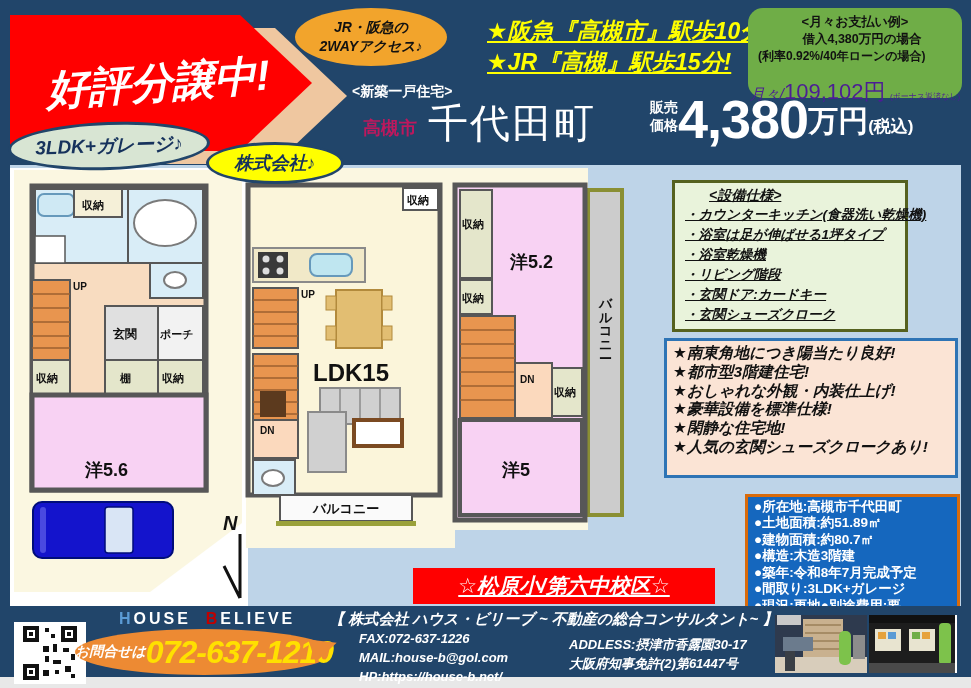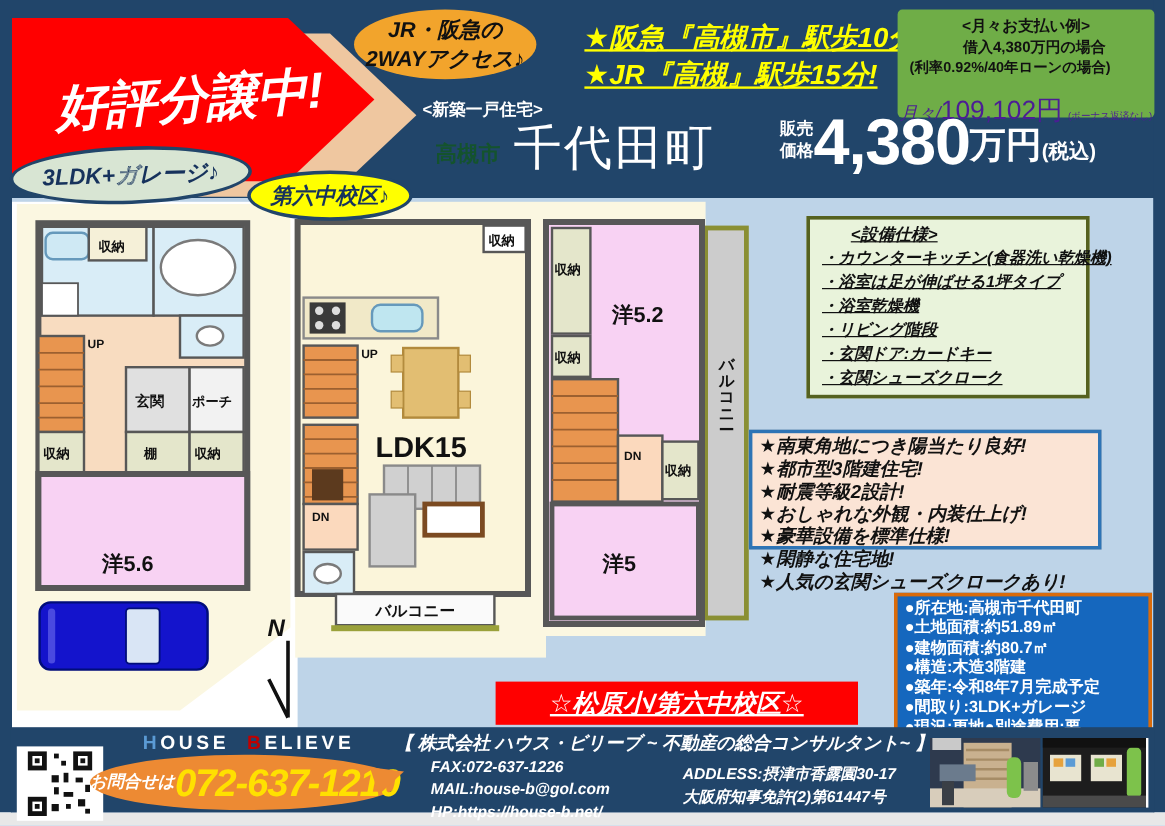--- a/index.html
+++ b/index.html
@@ -9,38 +9,38 @@
 
   
   .header-band { left:0; top:0; width:971px; height:165px; background:#21456A; }
   .side-border { top:0; width:10px; height:677px; background:#21456A; }
   .bottom-strip { left:0; top:677px; width:971px; height:11px; background:#E8E8E8; }
 
   .sale-banner-svg { left:0; top:0; }
   .sale-banner-text { font-size:42px; font-weight:bold; font-style:italic; fill:#FFFFFF; }
 
   .bubble { border-radius:50%; display:flex; flex-direction:column; align-items:center; justify-content:center; text-align:center; }
-  .access-bubble { left:295px; top:8px; width:152px; height:58px; background:#F2A42C; color:#111; font-size:18px; font-weight:bold; font-style:italic; line-height:1.35; z-index:5; }
+  .access-bubble { left:295px; top:8px; width:152px; height:58px; background:#F2A42C; color:#111; font-size:14px; font-weight:bold; font-style:italic; line-height:1.35; z-index:5; }
   .ldk-bubble { left:8px; top:122px; width:202px; height:48px; background:#D8E5D3; border:3px solid #21456A; color:#16325C; font-size:19px; font-weight:bold; font-style:italic; transform:rotate(-2deg); z-index:6; }
   .corner-bubble { left:206px; top:142px; width:138px; height:42px; background:#FFFF00; border:3px solid #21456A; color:#16325C; font-size:18px; font-weight:bold; font-style:italic; z-index:6; }
 
   .station-lines { left:487px; top:16px; color:#FFFF00; font-size:23px; font-weight:bold; font-style:italic; line-height:1.35; }
   .station-lines div { text-decoration:underline; }
 
-  .payment-box { left:748px; top:8px; width:214px; height:90px; background:#6FAD47; border-radius:4px; text-align:center; padding-top:5px; color:#111; }
+  .payment-box { left:748px; top:8px; width:214px; height:90px; background:#6FAD47; border-radius:15px; text-align:center; padding-top:5px; color:#111; }
   .payment-title { font-size:13px; font-weight:bold; }
   .payment-l1 { font-size:12.5px; font-weight:bold; text-align:center; padding-left:14px; }
   .payment-l2 { font-size:12px; font-weight:bold; text-align:left; padding-left:10px; }
   .payment-amount-row { color:#4c1d95; font-weight:normal; margin-top:12px; }
   .pay-prefix { font-size:15px; font-style:italic; }
   .pay-amount { font-size:22px; }
   .pay-note { font-size:8px; }
 
   .property-type { left:352px; top:83px; color:#fff; font-size:14px; font-weight:bold; }
-  .city-label { left:363px; top:116px; color:#14532d; font-size:18px; font-weight:bold; }
+  .city-label { left:363px; top:116px; color:#be185d; font-size:18px; font-weight:bold; }
   .town-label { left:428px; top:96px; color:#fff; font-size:40px; font-weight:normal; letter-spacing:2px; }
   .price-group { left:650px; top:92px; color:#fff; display:flex; align-items:flex-end; }
   .price-label { font-size:14px; font-weight:bold; line-height:1.25; margin-bottom:12px; }
   .price-value { font-size:54px; font-weight:bold; line-height:1; letter-spacing:-1px; }
   .price-unit { font-size:30px; font-weight:bold; margin-bottom:4px; }
   .price-tax { font-size:17px; font-weight:bold; margin-bottom:8px; }
 
   
   .plans { left:10px; top:168px; }
   .plans text { font-family:"Liberation Sans","DejaVu Sans",sans-serif; fill:#111; }
@@ -50,21 +50,21 @@
   .ldk-lbl { font-size:24px; font-weight:bold; }
   .updn { font-size:10px; font-weight:bold; }
   .balc-lbl { font-size:13px; font-weight:bold; }
   .compass-n { font-size:20px; font-style:italic; font-weight:bold; }
 
   
   .specs-box { left:672px; top:180px; width:236px; height:152px; background:#E9F3DB; border:3px solid #55611F; padding:4px 8px 0 10px; color:#111; }
   .specs-title { font-size:14px; font-weight:bold; font-style:italic; text-decoration:underline; padding-left:24px; }
   .specs-box .item { font-size:13.5px; font-weight:bold; font-style:italic; text-decoration:underline; line-height:1.48; white-space:nowrap; }
 
-  .features-box { left:624px; top:338px; width:294px; height:100px; background:#FBE4D5; border:3px solid #2E74B5; padding:3px 4px 0 6px; color:#111;margin-top:20px; }
+  .features-box { left:664px; top:338px; width:294px; height:140px; background:#FBE4D5; border:3px solid #2E74B5; padding:3px 4px 0 6px; color:#111; }
   .features-box .item { font-size:15.5px; font-weight:bold; font-style:italic; line-height:1.21; white-space:nowrap; }
 
   .details-box { left:745px; top:494px; width:215px; height:121px; background:#1567BE; border:3px solid #D96B0B; padding:2px 0 11px 6px; color:#fff; }
   .details-box .item { font-size:13.5px; font-weight:bold; line-height:1.22; white-space:nowrap; }
 
   .school-banner { left:413px; top:568px; width:302px; height:36px; background:#FF0000; display:flex; align-items:center; justify-content:center; z-index:4; }
   .school-banner span { color:#fff; font-size:21px; font-weight:bold; font-style:italic; text-decoration:underline; }
 
   
   .footer-band { left:9px; top:606px; width:953px; height:71px; background:#21456A; z-index:3; }
@@ -128,21 +128,21 @@
     </div>
     <div class="price-value">4,380</div>
     <div class="price-unit">万円</div>
     <div class="price-tax">(税込)</div>
   </div>
 
   <div class="abs bubble ldk-bubble">
     <div>3LDK+ガレージ♪</div>
   </div>
   <div class="abs bubble corner-bubble">
-    <div>第六中校区♪</div>
+    <div>株式会社♪</div>
   </div>
 
   <svg class="abs plans" width="650" height="462" viewBox="0 0 650 462">
 
     <rect x="0" y="0" width="238" height="440" fill="#FFFFFF"></rect>
     <polygon points="4,2 232,2 232,355 140,424 4,424" fill="#FBF7E1"></polygon>
     <rect x="236" y="0" width="209" height="380" fill="#FBF7E1"></rect>
     <rect x="445" y="0" width="133" height="362" fill="#FBF7E1"></rect>
 
     <g>
@@ -274,21 +274,20 @@
     <div class="item">・浴室は足が伸ばせる1坪タイプ</div>
     <div class="item">・浴室乾燥機</div>
     <div class="item">・リビング階段</div>
     <div class="item">・玄関ドア:カードキー</div>
     <div class="item">・玄関シューズクローク</div>
   </div>
 
   <div class="abs features-box">
     <div class="item">★南東角地につき陽当たり良好!</div>
     <div class="item">★都市型3階建住宅!</div>
-    <div class="item">★耐震等級2設計!</div>
     <div class="item">★おしゃれな外観・内装仕上げ!</div>
     <div class="item">★豪華設備を標準仕様!</div>
     <div class="item">★閑静な住宅地!</div>
     <div class="item">★人気の玄関シューズクロークあり!</div>
   </div>
 
   <div class="abs details-box">
     <div class="item">●所在地:高槻市千代田町</div>
     <div class="item">●土地面積:約51.89㎡</div>
     <div class="item">●建物面積:約80.7㎡</div>

